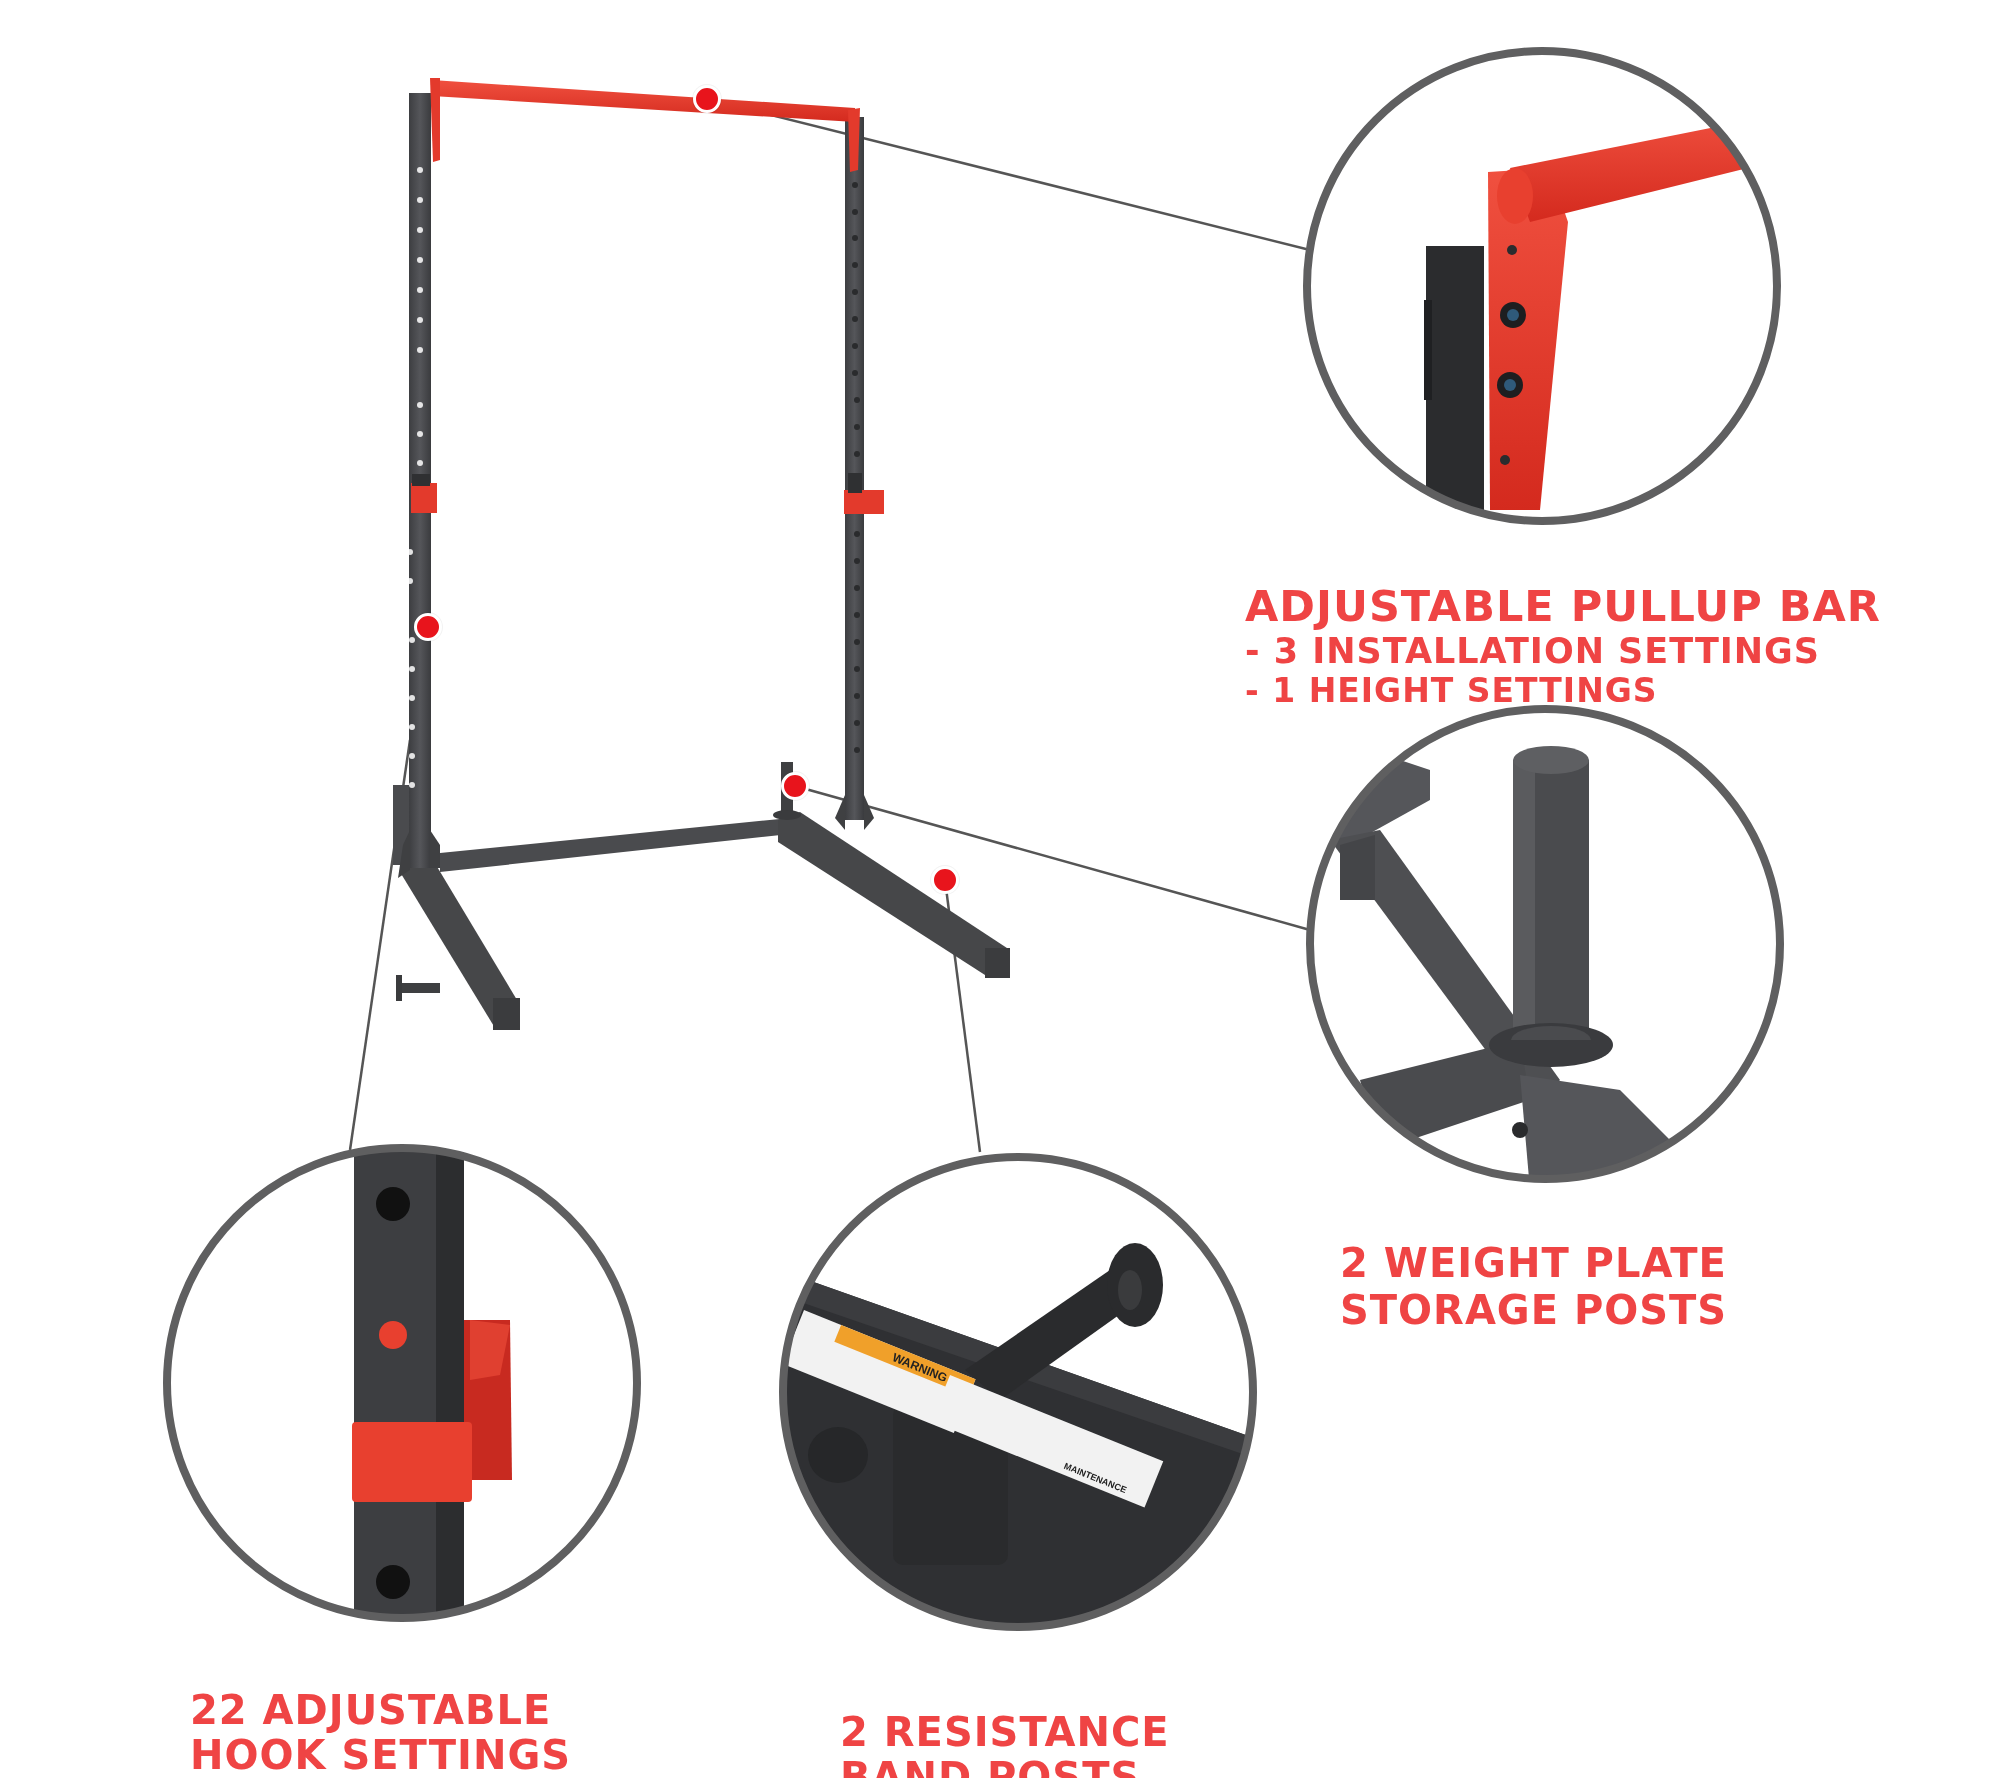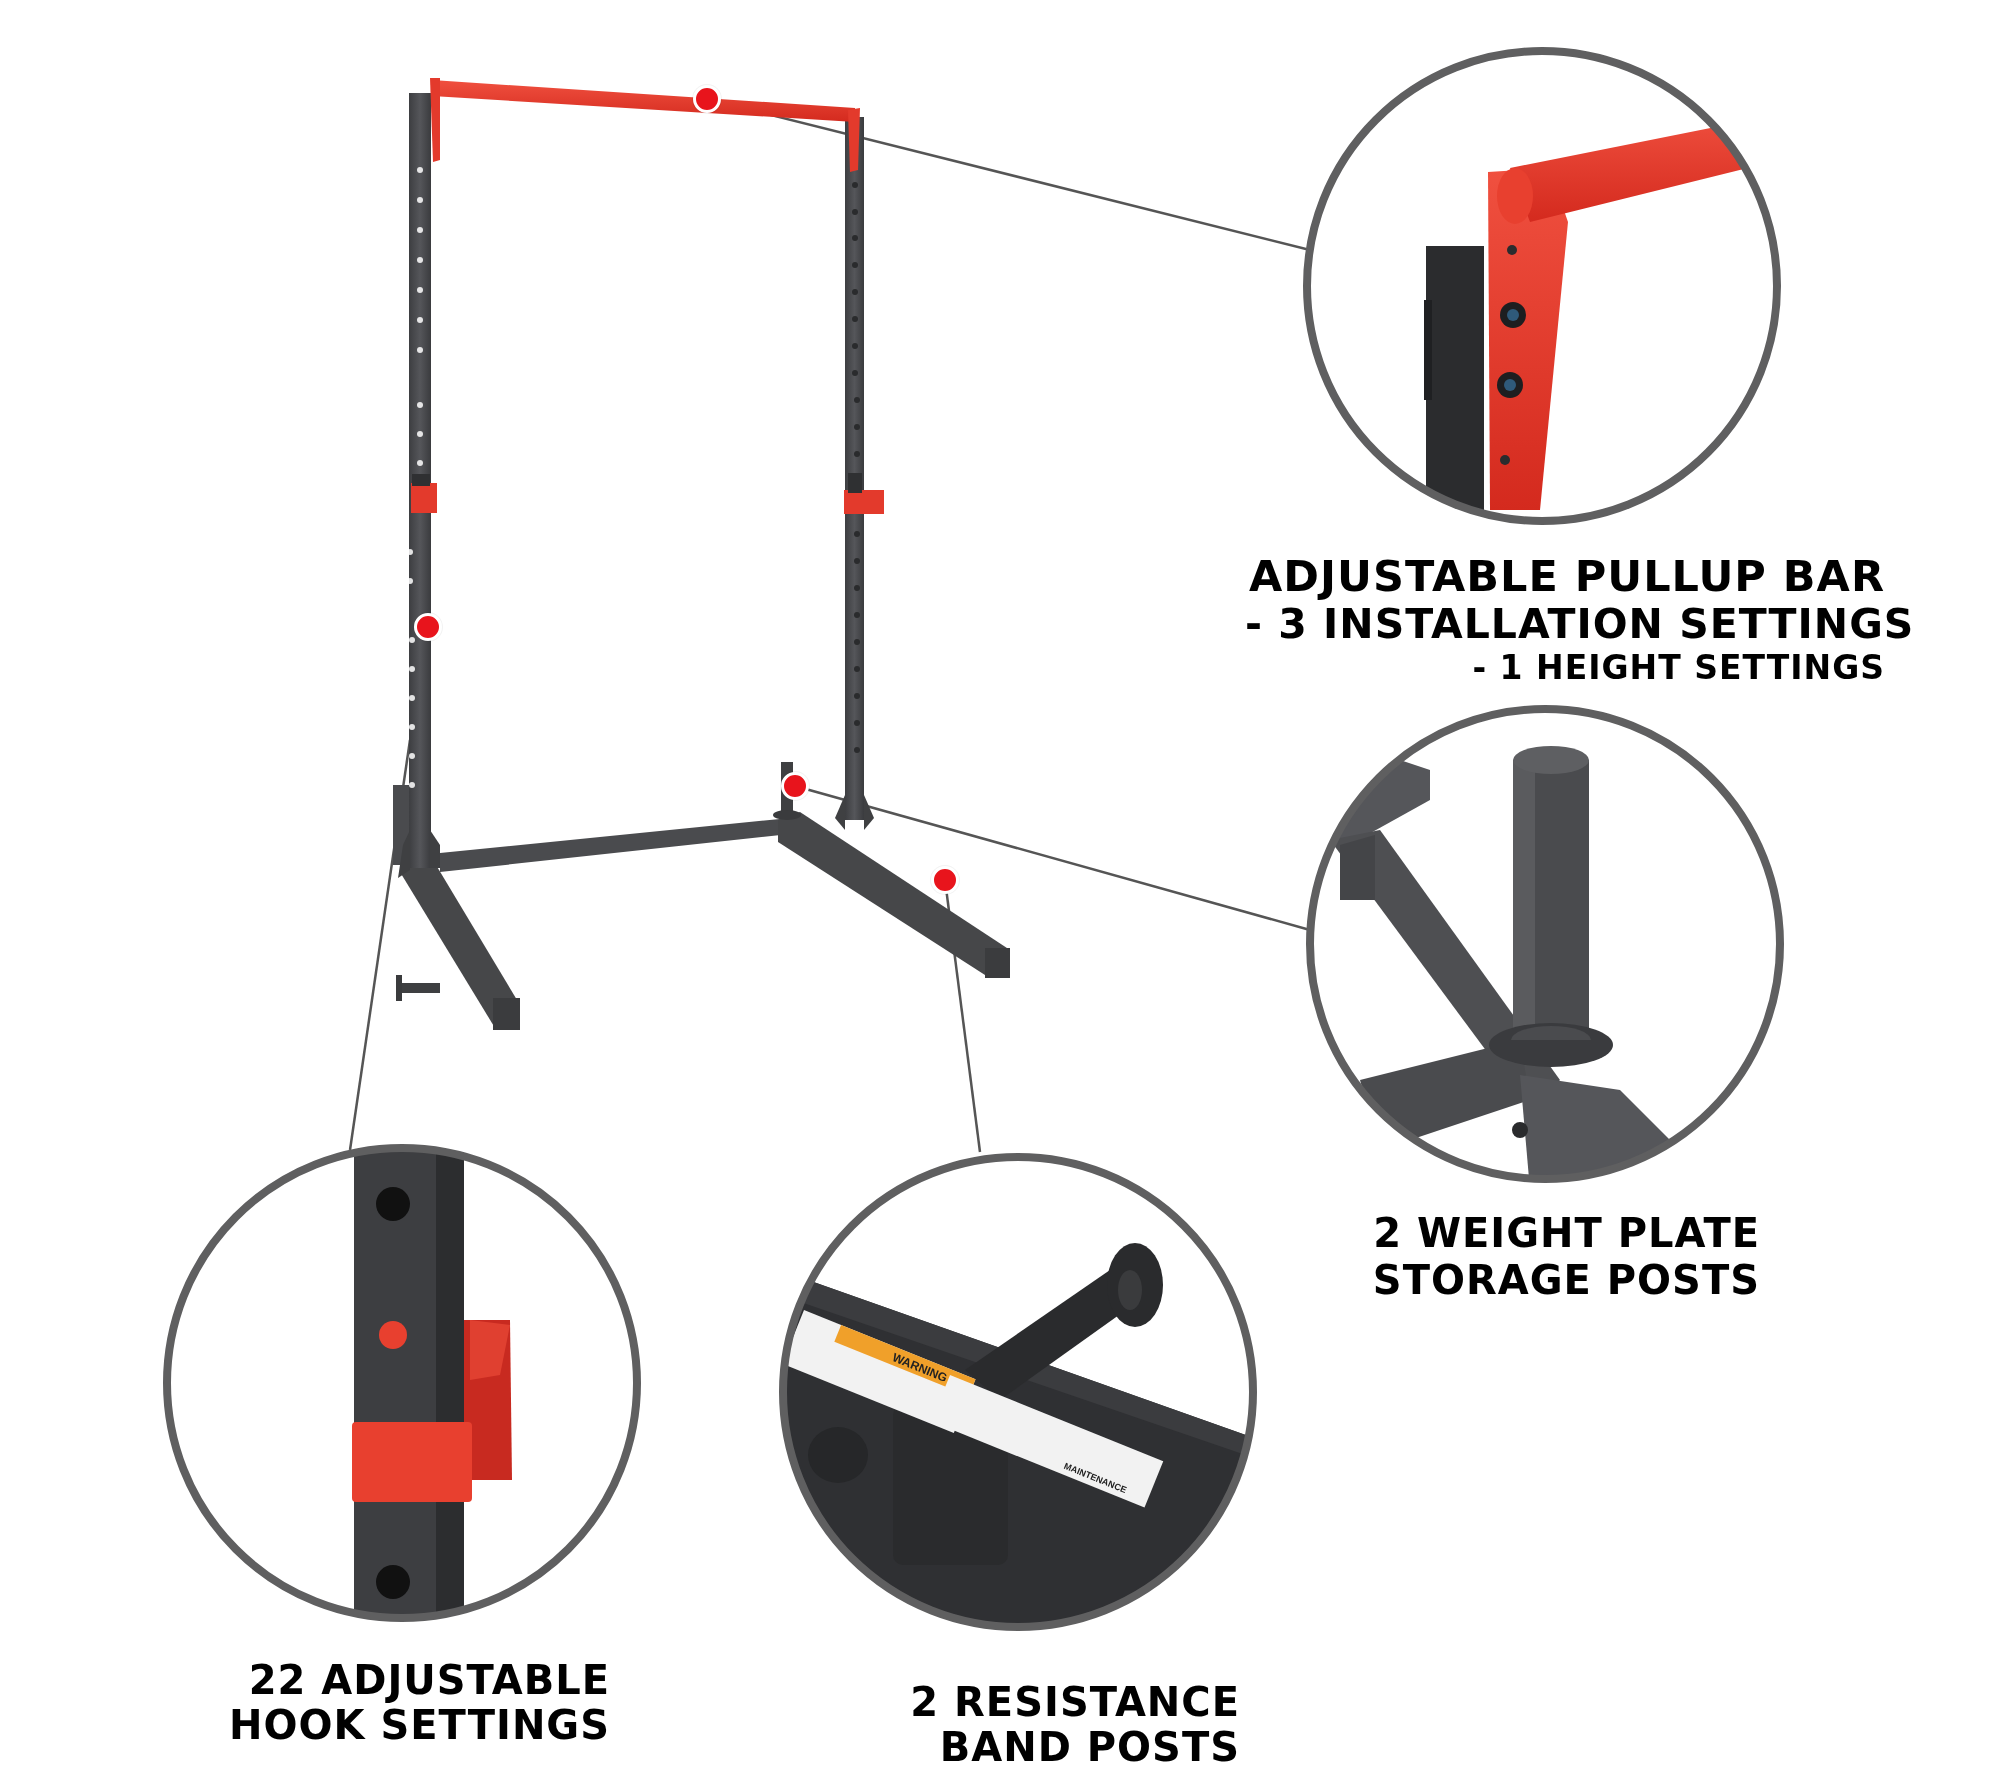--- a/index.html
+++ b/index.html
@@ -1,25 +1,25 @@
 <!DOCTYPE html>
 <html><head>
 <meta charset="utf-8">
 <style>
   html, body { margin:0; padding:0; background:#ffffff; }
   body { width:2000px; height:1778px; position:relative; overflow:hidden;
          font-family:"DejaVu Sans", "Liberation Sans", sans-serif; }
   .stage { position:absolute; left:0; top:0; width:2000px; height:1778px; }
   svg.art { position:absolute; left:0; top:0; }
-  .label { position:absolute; color:#000000; font-weight:bold; text-align:right;
-           letter-spacing:1px; line-height:1.12; white-space:nowrap; }
+  .label { position:absolute; color:#ef4444; font-weight:bold; text-align:left;
+           letter-spacing:1px; line-height:1.12; white-space:nowrap;margin-top:30px; }
   .label .line { display:block; }
   .lbl-pullup { left:1245px; top:552px; width:640px; }
   .lbl-pullup .l0 { font-size:43px; }
-  .lbl-pullup .l1 { font-size:41px; margin-top:2px; }
+  .lbl-pullup .l1 { font-size:35px; margin-top:2px; }
   .lbl-pullup .l2 { font-size:33px; margin-top:2px; }
   .lbl-weight { left:1340px; top:1210px; width:420px; font-size:40px; line-height:1.17; }
   .lbl-hook { left:190px; top:1658px; width:420px; font-size:40px; line-height:1.12; }
   .lbl-band { left:840px; top:1680px; width:400px; font-size:40px; line-height:1.12; }
   .hotspot { position:absolute; width:22px; height:22px; border-radius:50%;
              background:#e8141c; border:3px solid #ffffff; box-shadow:0 0 0 1px rgba(0,0,0,0.05);
              transform:translate(-50%,-50%); cursor:pointer; }
   .decal-text { font-family:"Liberation Sans", sans-serif; font-weight:bold; }
 </style>
 </head>

